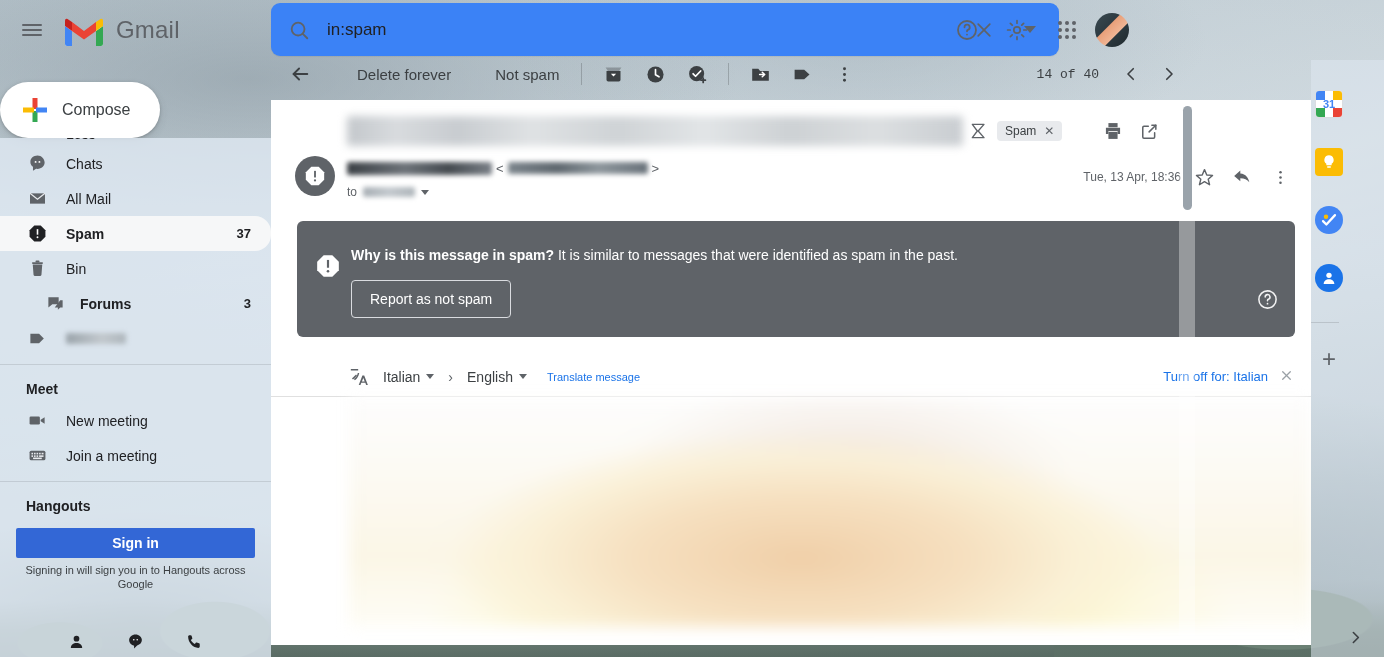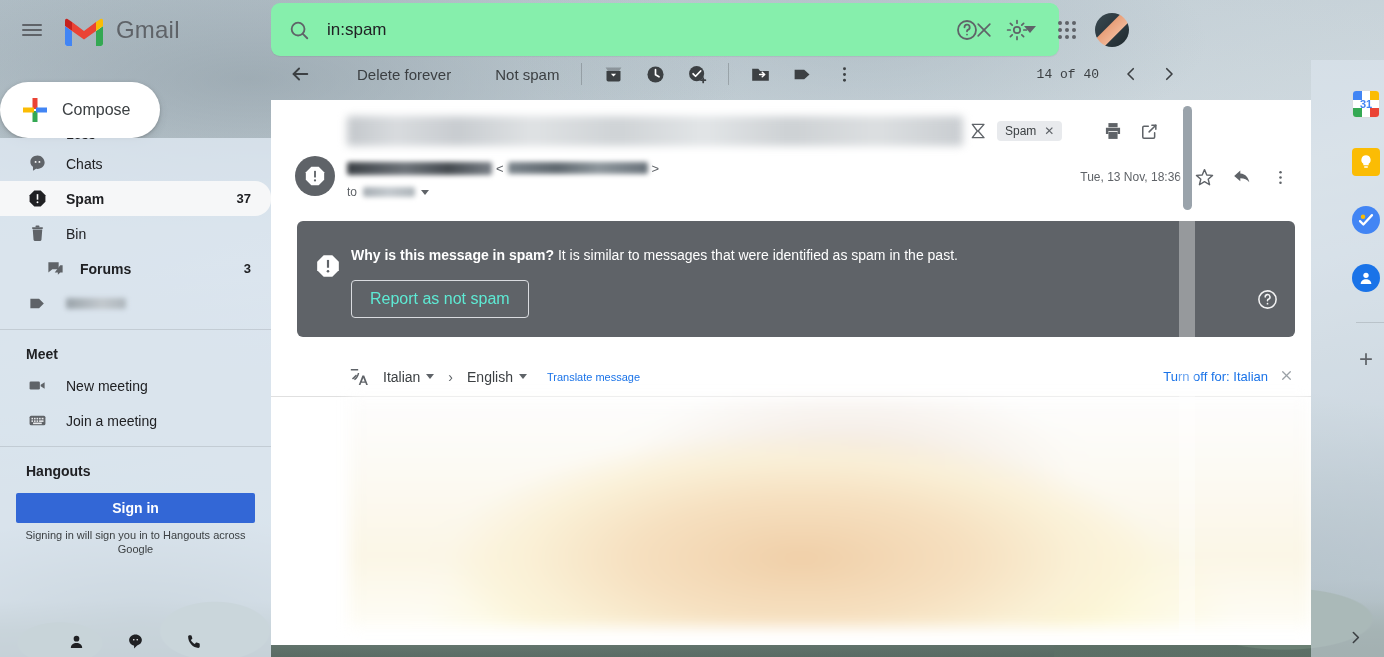--- a/index.html
+++ b/index.html
@@ -47,21 +47,21 @@
     display: flex; align-items: center; z-index: 30;
   }
   .hamburger { width: 48px; height: 48px; margin-left: 8px; display:flex; align-items:center; justify-content:center; cursor:pointer; border-radius:50%; }
   .hamburger span { display:block; width:20px; height:2px; background:#5f6368; margin:3px 0; border-radius:2px; }
   .brand { display:flex; align-items:center; margin-left: 6px; }
   .gmail-logo { width: 44px; height: 34px; position: relative; }
   .gmail-word { font-size: 24px; color: #5f6368; margin-left: 10px; letter-spacing: .2px; }
   .search-wrap {
     position: absolute; left: 271px; top: 3px;
     width: 788px; height: 53px;
-    background: #86efac; border-radius: 9px;
+    background: #3b82f6; border-radius: 9px;
     display: flex; align-items: center;
     box-shadow: 0 1px 1px rgba(0,0,0,.06);
   }
   .search-icon-btn { width:48px; height:48px; display:flex; align-items:center; justify-content:center; margin-left:4px; cursor:pointer; border-radius:50%; }
   .search-input {
     flex: 1; border: none; background: transparent; outline: none;
     font-size: 17px; color: #202124; font-family: "Liberation Sans", sans-serif;
     padding-left: 4px;
   }
   .search-clear { width:46px; height:46px; display:flex; align-items:center; justify-content:center; cursor:pointer; color:#5f6368; font-size:24px; font-weight:300;}
@@ -177,22 +177,22 @@
   .spam-banner {
     margin: 22px 16px 0 26px; background:#5f6368; border-radius: 6px;
     min-height: 116px; display:flex; padding: 14px 16px 16px 14px; position:relative;
   }
   .banner-ico { width: 34px; display:flex; align-items:flex-start; justify-content:center; padding-top: 18px; }
   .banner-body { flex:1; padding-left: 6px; }
   .banner-text { color:#fff; font-size: 14px; line-height: 1.5; padding-top: 10px; }
   .banner-text b { font-weight: bold; }
   .banner-btn {
     margin-top: 14px; display:inline-flex; align-items:center; justify-content:center;
-    height: 38px; padding: 0 18px; border: 1px solid #dadce0; color:#5eead4;
-    background: transparent; border-radius: 4px; font-size: 16px; cursor:pointer;
+    height: 38px; padding: 0 18px; border: 1px solid #dadce0; color:#ffffff;
+    background: transparent; border-radius: 4px; font-size: 14px; cursor:pointer;
     font-family: "Liberation Sans", sans-serif;
   }
   .banner-help { position:absolute; right: 16px; bottom: 22px; cursor:pointer; color:#fff; opacity:.92;}
 
   .translate-bar {
     margin: 20px 0 0 0; height: 40px; border-bottom: 1px solid #e0e0e0;
     display:flex; align-items:center; padding-left: 78px; padding-right: 16px; position:relative;
   }
   .tr-lang { display:flex; align-items:center; gap:6px; font-size:14px; color:#3c4043; cursor:pointer; }
   .tr-caret { width:0;height:0;border-left:4px solid transparent;border-right:4px solid transparent;border-top:5px solid #5f6368; }
@@ -213,21 +213,21 @@
   }
 
   
   .pane-scrollbar { position:absolute; right: 0px; top: 52px; width: 16px; height: 545px; background: rgba(255,255,255,.35); z-index: 16;}
   .pane-thumb { position:absolute; right: 3px; top: 6px; width: 9px; height: 104px; background:#9aa3ab; border-radius:5px; cursor:pointer;}
 
   
   .side-panel {
     position:absolute; right: 0; top: 60px; width: 73px; height: 597px;
     background: rgba(222,232,241,.55);
-    display:flex; flex-direction:column; align-items:flex-end; z-index: 22;
+    display:flex; flex-direction:column; align-items:flex-start; z-index: 22;
   }
   .sp-icon { width: 36px; height: 36px; margin-top: 22px; border-radius: 8px; display:flex; align-items:center; justify-content:center; cursor:pointer; }
   .sp-first { margin-top: 26px; }
   .sp-sep { width: 28px; height:1px; background: rgba(0,0,0,.12); margin-top: 26px;}
   .sp-plus { width: 36px; height: 36px; margin-top: 18px; display:flex; align-items:center; justify-content:center; cursor:pointer; color:#5f6368; font-size: 24px; font-weight: 300;}
   .sp-expand { position:absolute; bottom: 6px; right: 20px; cursor:pointer; color:#3c4043; font-size: 17px;}
   .cal-icon { width:28px;height:28px;border-radius:4px;overflow:hidden;position:relative;background:#fff;border:1px solid #dadce0;}
   .cal-icon .c-b { position:absolute; left:0; top:0; width:9px; height:9px; background:#4285f4;}
   .cal-icon .c-r { position:absolute; right:0; top:0; width:9px; height:9px; background:#fbbc04;}
   .cal-icon .c-g { position:absolute; left:0; bottom:0; width:9px; height:9px; background:#34a853;}
@@ -345,20 +345,29 @@
       <div class="nicon">
         <svg width="19" height="19" viewBox="0 0 24 24" fill="#5f6368">
           <path d="M12 2C6.9 2 3 5.6 3 10c0 2.5 1.3 4.7 3.3 6.2V21l3.9-2.3c.6.1 1.2.1 1.8.1 5.1 0 9-3.6 9-8s-3.9-8.8-9-8.8z"></path>
           <circle cx="9.6" cy="10" r="1.2" fill="#fff"></circle>
             <circle cx="14.4" cy="10" r="1.2" fill="#fff"></circle>
         </svg>
       </div>
       <div class="nlabel">Chats</div>
     </div>
 
+    <div class="nav-item">
+      <div class="nicon">
+        <svg width="19" height="19" viewBox="0 0 24 24" fill="#5f6368">
+          <path d="M2.5 5.5h19v13h-19z"></path>
+            <path d="M2.5 5.5L12 13l9.5-7.5" stroke="#e8eaed" stroke-width="1.6" fill="none"></path>
+        </svg>
+      </div>
+      <div class="nlabel">All Mail</div>
+    </div>
 
     <div class="nav-item sel">
       <div class="nicon">
         <svg width="19" height="19" viewBox="0 0 24 24" fill="#202124">
           <path d="M8 2h8l6 6v8l-6 6H8l-6-6V8z"></path>
           <rect x="11" y="6.5" width="2" height="7" fill="#fff"></rect>
             <circle cx="12" cy="16.7" r="1.2" fill="#fff"></circle>
         </svg>
       </div>
       <div class="nlabel">Spam</div>
@@ -569,21 +578,21 @@
           <div class="sender-email-blur"></div>
           <span class="angle">&gt;</span>
         </div>
         <div class="to-line">
           <span class="to-label">to</span>
           <div class="to-blur"></div>
           <div class="to-caret"></div>
         </div>
       </div>
       <div class="msg-meta">
-        <div class="msg-date">Tue, 13 Nov, 18:36</div>
+        <div class="msg-date">Tue, 13 Apr, 18:36</div>
         <div class="meta-ico">
           <svg width="21" height="21" viewBox="0 0 24 24" fill="none" stroke="#5f6368" stroke-width="1.6" stroke-linejoin="round">
             <polygon points="12,3 14.6,9.1 21.2,9.6 16.2,13.9 17.8,20.3 12,16.8 6.2,20.3 7.8,13.9 2.8,9.6 9.4,9.1"></polygon>
           </svg>
         </div>
         <div class="meta-ico">
           <svg width="21" height="21" viewBox="0 0 24 24" fill="#5f6368">
             <path d="M9.5 7.5V4L2.5 10.2 9.5 16.4v-3.6c4.6 0 7.9 1.5 10.3 4.7-1-4.8-3.9-9.6-10.3-10z"></path>
           </svg>
         </div>

